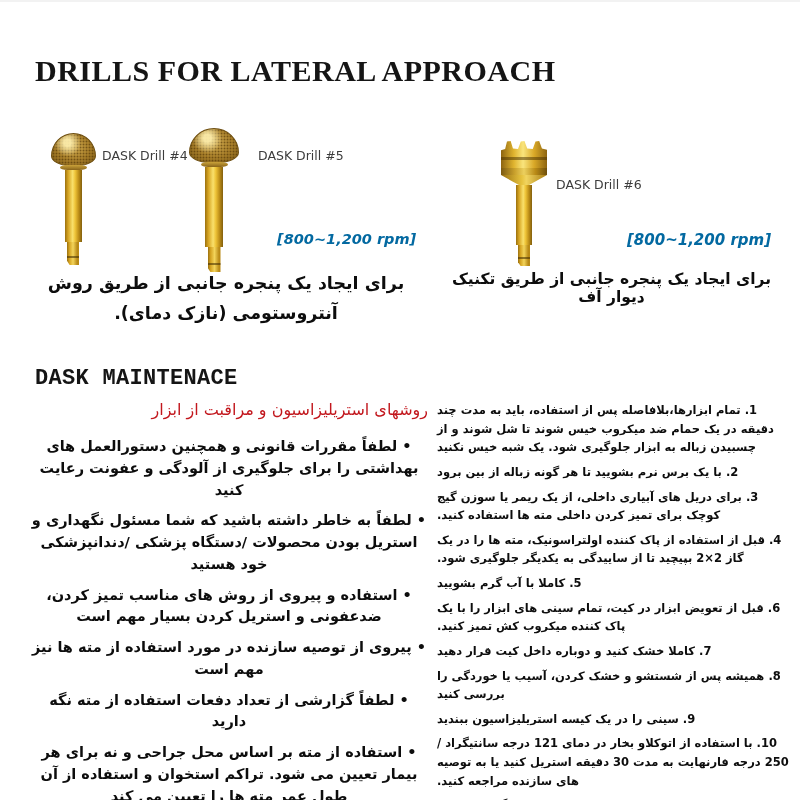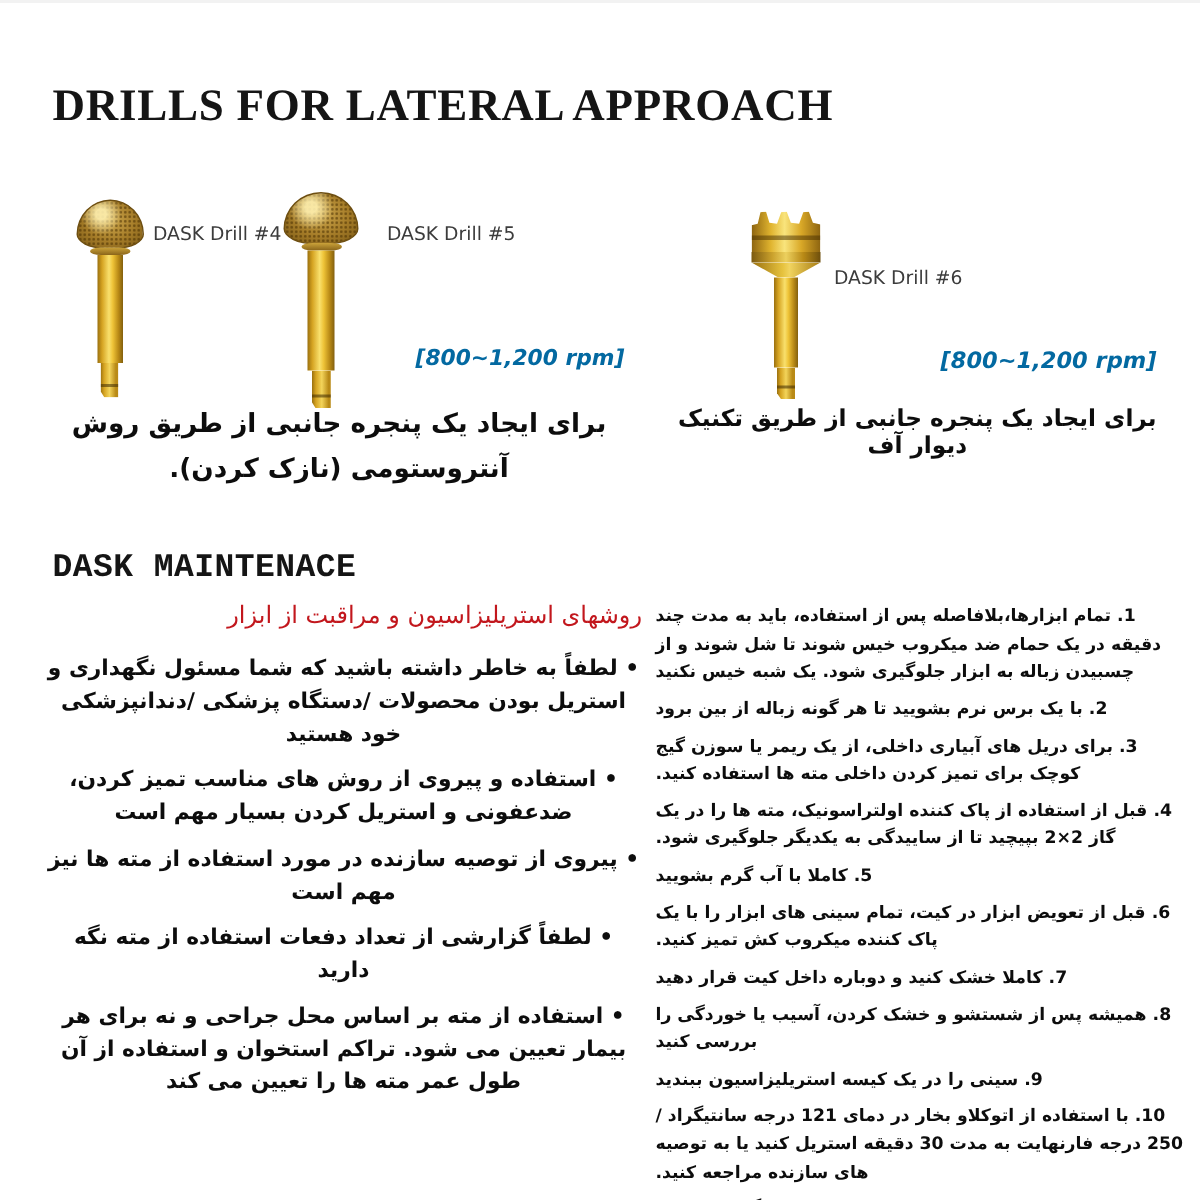--- a/index.html
+++ b/index.html
@@ -98,28 +98,29 @@
     <div class="taper"></div>
     <div class="shaft"></div>
     <div class="tip"></div>
   </div>
   <div class="drill-label" style="left:556px;top:151px;margin-top:24px;">DASK Drill #6</div>
 
   <div class="rpm" style="left:627px;top:229px;font-size:15px;">[800~1,200 rpm]</div>
 
   <div class="caption-left" lang="fa">
     <div>برای ایجاد یک پنجره جانبی از طریق روش</div>
-    <div>آنتروستومی (نازک کردن).</div>
+    <div>آنتروستومی (نازک دمای).</div>
   </div>
   <div class="caption-right" lang="fa">برای ایجاد یک پنجره جانبی از طریق تکنیک دیوار آف</div>
 
   <div class="h2">DASK MAINTENACE</div>
   <div class="sub-red" lang="fa">روشهای استریلیزاسیون و مراقبت از ابزار</div>
 
   <div class="bullets" lang="fa">
+    <div class="bullet">• لطفاً مقررات قانونی و همچنین دستورالعمل های بهداشتی را برای جلوگیری از آلودگی و عفونت رعایت کنید</div>
     <div class="bullet">• لطفاً به خاطر داشته باشید که شما مسئول نگهداری و استریل بودن محصولات /دستگاه پزشکی /دندانپزشکی خود هستید</div>
     <div class="bullet">• استفاده و پیروی از روش های مناسب تمیز کردن، ضدعفونی و استریل کردن بسیار مهم است</div>
     <div class="bullet">• پیروی از توصیه سازنده در مورد استفاده از مته ها نیز مهم است</div>
     <div class="bullet">• لطفاً گزارشی از تعداد دفعات استفاده از مته نگه دارید</div>
     <div class="bullet">• استفاده از مته بر اساس محل جراحی و نه برای هر بیمار تعیین می شود. تراکم استخوان و استفاده از آن طول عمر مته ها را تعیین می کند</div>
 
   </div>
 
   <div class="steps" lang="fa">
     <div class="step"><span class="step-num">1.</span> <span>تمام ابزارها،بلافاصله پس از استفاده، باید به مدت چند دقیقه در یک حمام ضد میکروب خیس شوند تا شل شوند و از چسبیدن زباله به ابزار جلوگیری شود. یک شبه خیس نکنید</span></div>

